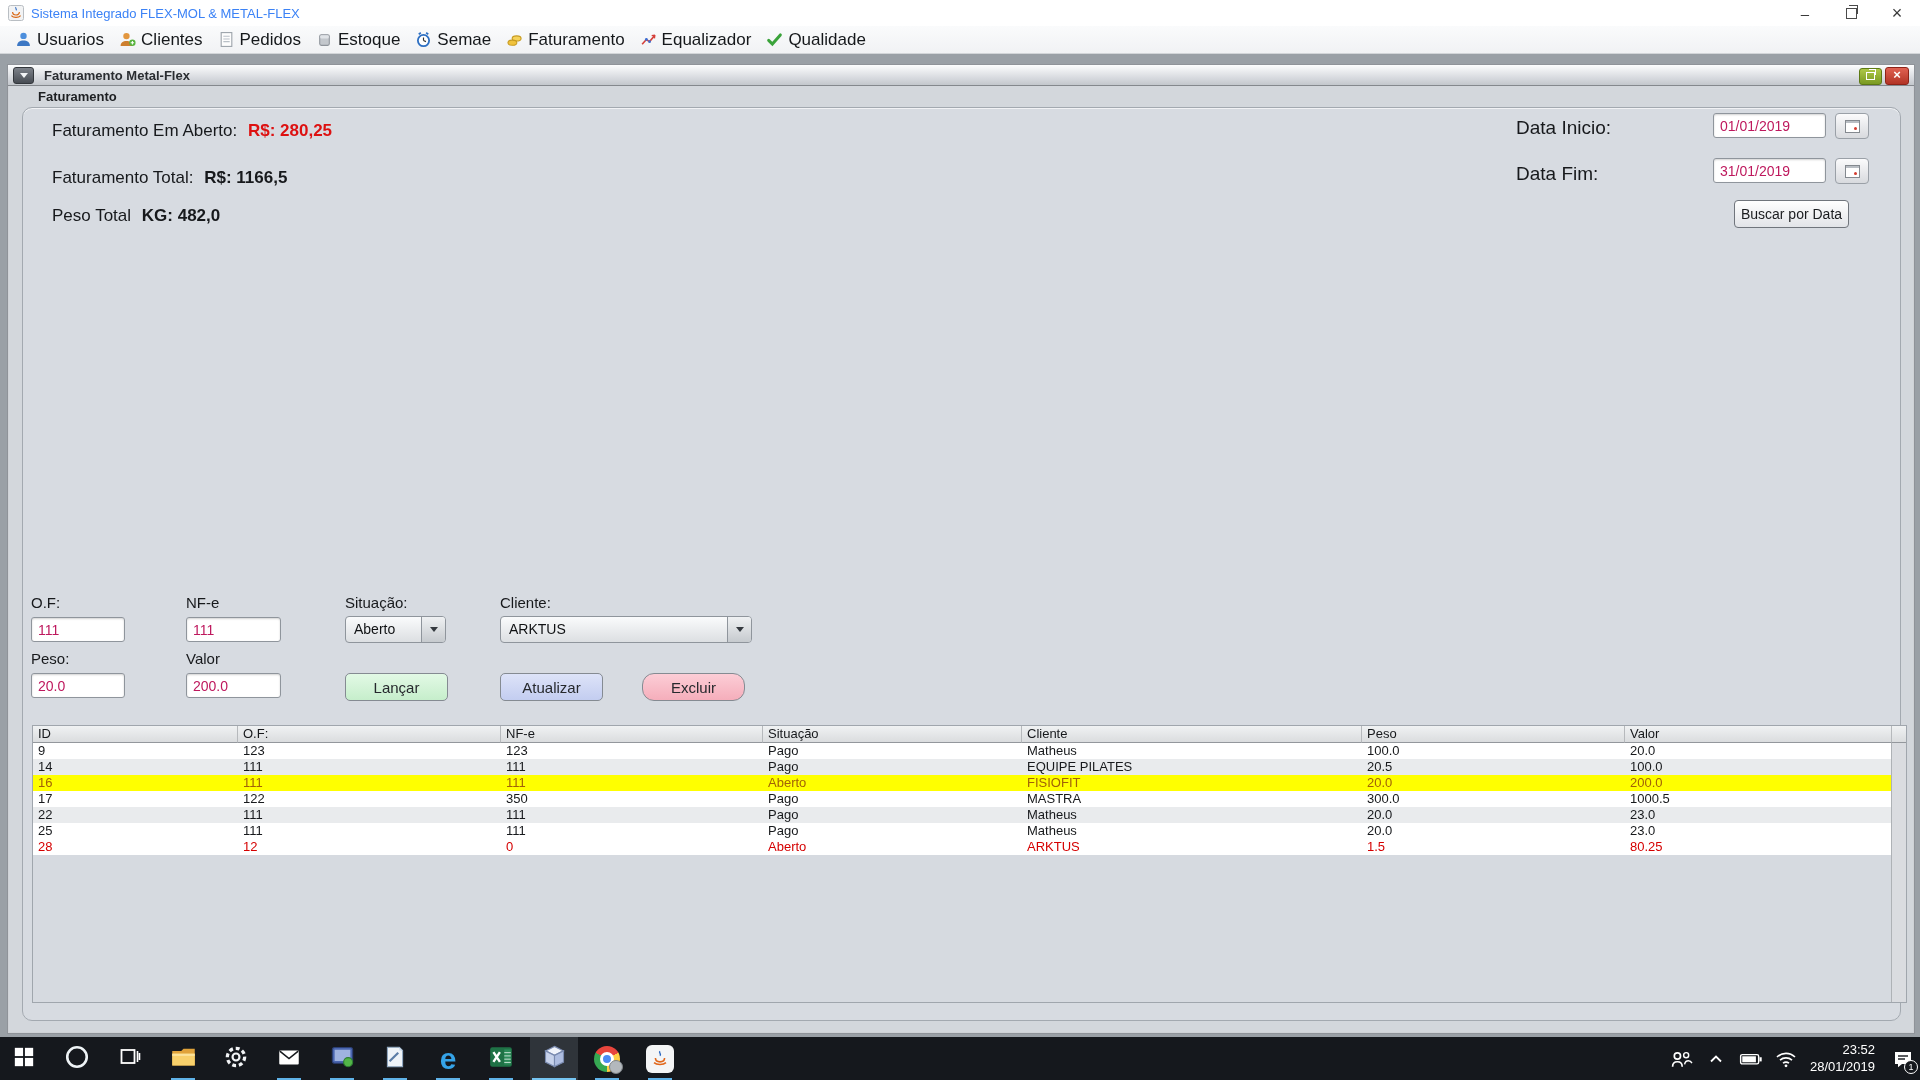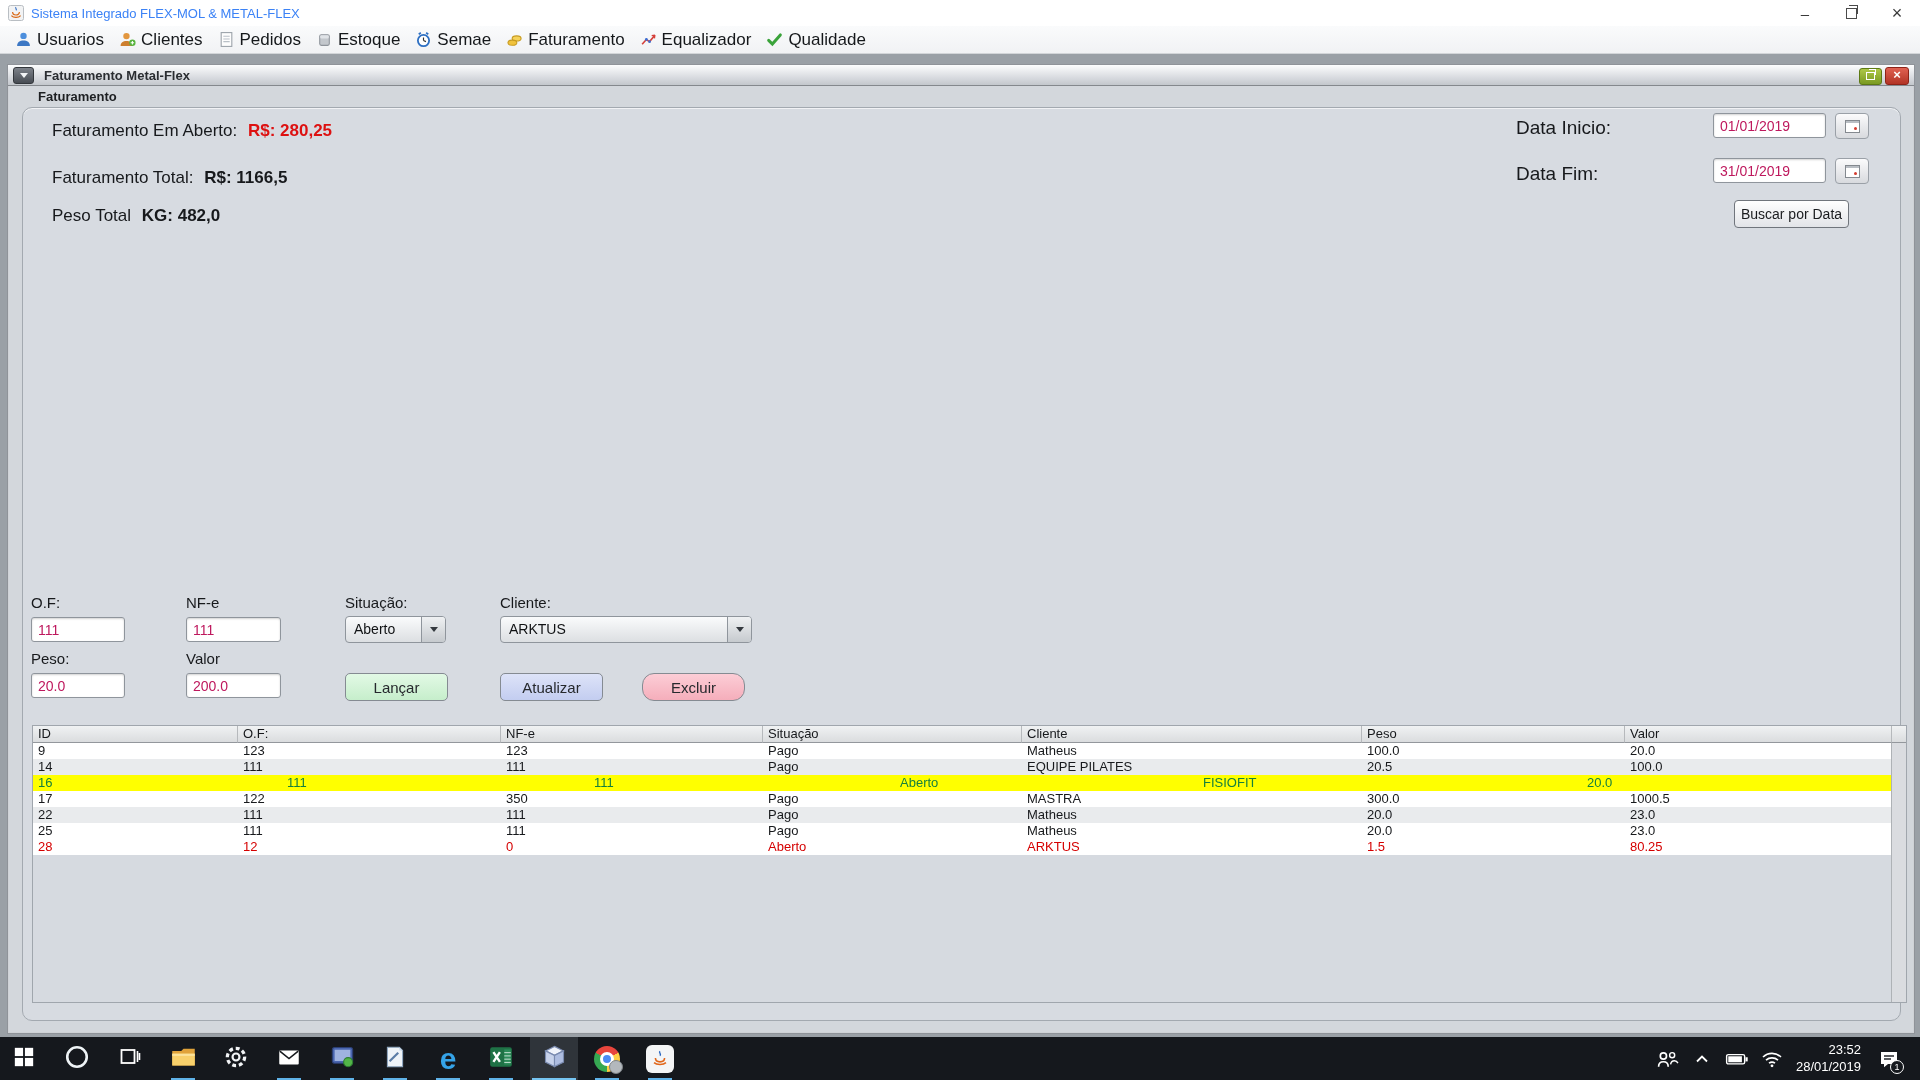--- a/index.html
+++ b/index.html
@@ -73,40 +73,40 @@
        background:#d6dae0;box-sizing:border-box;}
   .thead{position:absolute;left:0;top:0;right:0;height:17px;display:grid;
        grid-template-columns:205px 263px 262px 259px 340px 263px 267px 14px;
        background:linear-gradient(#f0f2f3,#d9dbdd);}
   .th{border-right:1px solid #b6b9bc;border-bottom:1px solid #93979c;font-size:13px;line-height:16px;
        padding:0 5px;overflow:hidden;white-space:nowrap;}
   .th.corner{border-right:none;}
   .tbody{position:absolute;left:0;top:17px;right:14px;bottom:0;overflow:hidden;}
   .trow{display:grid;grid-template-columns:205px 263px 262px 259px 340px 263px 267px;height:16px;background:#fff;}
   .trow.alt{background:#e9ebed;}
-  .trow.selected{background:#ffff00;color:#15803d;gap:44px;}
+  .trow.selected{background:#ffff00;color:#a16207;}
   .trow.open{color:#d50000;}
   .tcell{font-size:13px;line-height:16px;padding:0 5px;overflow:hidden;white-space:nowrap;}
   .vscroll{position:absolute;right:0;top:17px;bottom:0;width:14px;background:#dadce0;border-left:1px solid #aeb2b6;}
   
   .taskbar{position:absolute;left:0;bottom:0;right:0;height:43px;background:#15181d;display:flex;align-items:stretch;}
   .tile{width:48px;margin-right:5px;display:flex;align-items:center;justify-content:center;position:relative;}
   .tile.run:after{content:"";position:absolute;left:12px;right:12px;bottom:0;height:2px;background:#5fb2e8;}
   .tile.active{background:#2f343a;}
   .tile.active:after{content:"";position:absolute;left:2px;right:2px;bottom:0;height:2px;background:#76c5f2;}
   .edge-e{font-weight:bold;font-size:30px;color:#35a3e8;line-height:28px;}
   .chrome-wrap{position:relative;width:28px;height:28px;}
   .chrome-ball{position:absolute;left:1px;top:1px;width:26px;height:26px;border-radius:50%;
        background:conic-gradient(from -60deg,#e8453c 0 120deg,#ffce44 0 240deg,#36a852 0);}
   .chrome-ball:after{content:"";position:absolute;left:6px;top:6px;width:14px;height:14px;border-radius:50%;
        box-sizing:border-box;background:#4c8bf5;border:3px solid #fff;}
   .chrome-badge{position:absolute;right:-2px;bottom:-1px;width:12px;height:12px;border-radius:50%;
        background:#b3b8bd;border:1px solid #7c8186;}
   .javacard{width:28px;height:28px;border-radius:6px;background:#f4f5f6;display:flex;align-items:center;justify-content:center;}
-  .tray{margin-left:auto;display:flex;align-items:center;gap:1px;padding-right:14px;justify-content:space-between;}
+  .tray{margin-left:auto;display:flex;align-items:center;gap:1px;padding-right:0;justify-content:space-between;}
   .tico{width:34px;height:43px;display:flex;align-items:center;justify-content:center;position:relative;}
   .clock{text-align:right;color:#fff;font-size:13px;line-height:1.3;margin:0 10px 0 6px;}
   .ac-badge{position:absolute;right:2px;bottom:6px;width:12px;height:12px;border-radius:50%;background:#15181d;
        border:1px solid #fff;color:#fff;font-size:9px;line-height:12px;text-align:center;}
 </style>
 </head>
 <body>
 
 <div class="screen">
 

